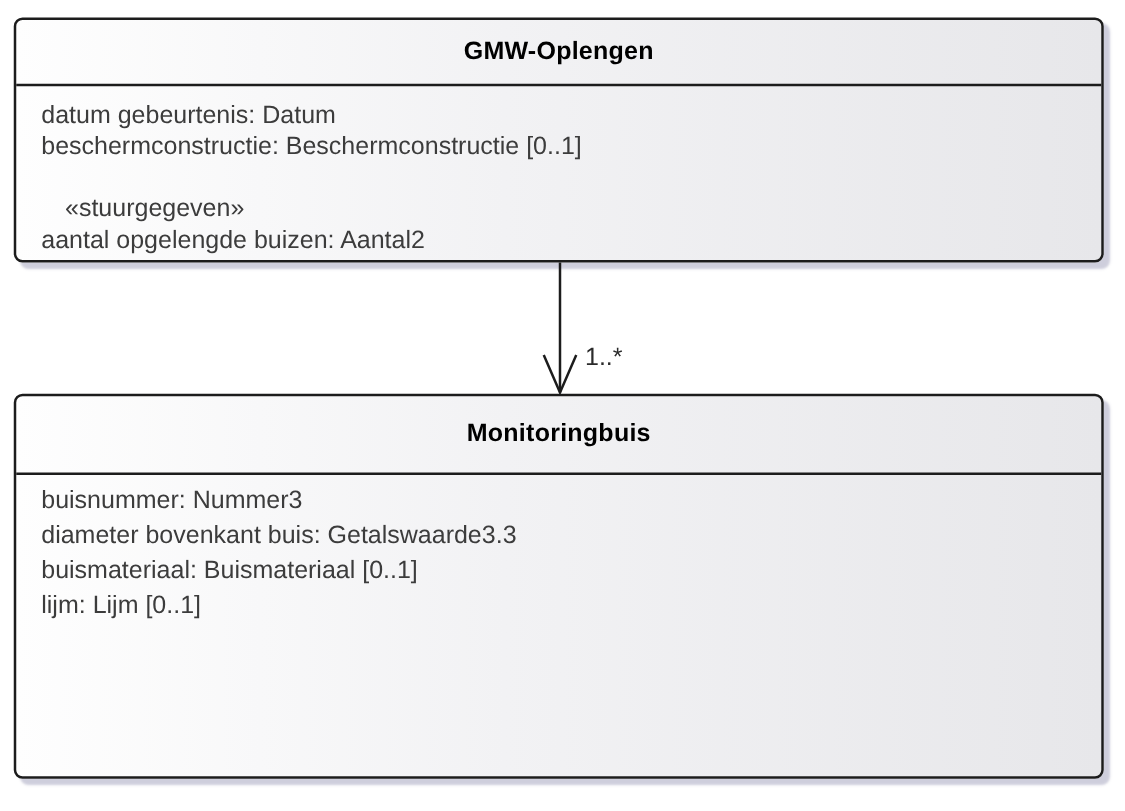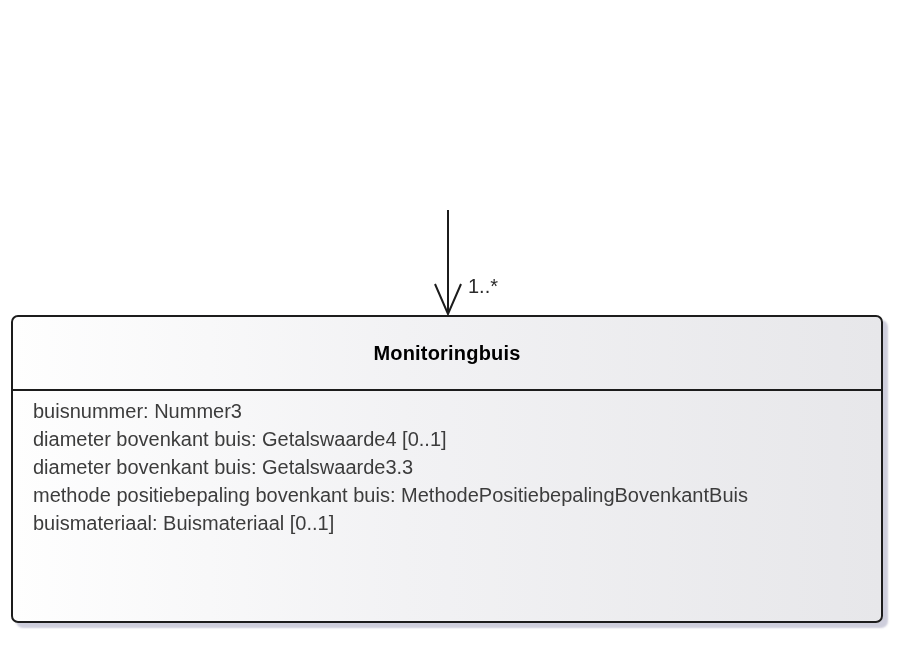--- a/index.html
+++ b/index.html
@@ -28,21 +28,21 @@
   #class1 { top: 14px; height: 196px; }
   #class2 { top: 315px; height: 308px; }
   .uml-header {
     box-sizing: border-box;
     border-bottom: 2px solid #1c1c1c;
     display: flex;
     align-items: center;
     justify-content: center;
   }
   #class1 .uml-header { height: 53px; }
-  #class2 .uml-header { height: 74px; text-align: center; }
+  #class2 .uml-header { height: 63px; text-align: center; }
   .class-title {
     font-size: 20px;
     font-weight: bold;
     color: #000000;
     letter-spacing: 0.2px;
   }
   .attrs {
     padding: 8px 12px 0 20px;
     font-size: 20px;
     color: #3c3c3c;
@@ -70,33 +70,43 @@
     top: 275px;
     font-size: 20px;
     color: #2b2b2b;
   }
 </style>
 </head>
 <body>
 
 <div class="canvas">
 
+  <section class="uml-class" id="class1">
+    <header class="uml-header">
+      <span class="class-title">GMW-Oplengen</span>
+    </header>
+    <div class="attrs">
+      <div class="line">datum gebeurtenis: Datum</div>
+      <div class="line">beschermconstructie: Beschermconstructie [0..1]</div>
+      <div class="line stereo">«stuurgegeven»</div>
+      <div class="line">aantal opgelengde buizen: Aantal2</div>
+    </div>
+  </section>
 
   <svg class="connector-svg" viewBox="0 0 60 108">
     <line x1="20" y1="2" x2="20" y2="106" stroke="#1c1c1c" stroke-width="2"></line>
     <polyline points="7,76 20,106 33,76" fill="none" stroke="#1c1c1c" stroke-width="2"></polyline>
   </svg>
   <div class="multiplicity">1..*</div>
 
   <section class="uml-class" id="class2">
     <header class="uml-header">
       <span class="class-title">Monitoringbuis</span>
     </header>
     <div class="attrs">
       <div class="line">buisnummer: Nummer3</div>
-      <div class="line">diameter bovenkant buis: Getalswaarde4 [0..1]</div>
       <div class="line">diameter bovenkant buis: Getalswaarde3.3</div>
-      <div class="line">methode positiebepaling bovenkant buis: MethodePositiebepalingBovenkantBuis</div>
       <div class="line">buismateriaal: Buismateriaal [0..1]</div>
+      <div class="line">lijm: Lijm [0..1]</div>
     </div>
   </section>
 
 </div>
 
 </body></html>

